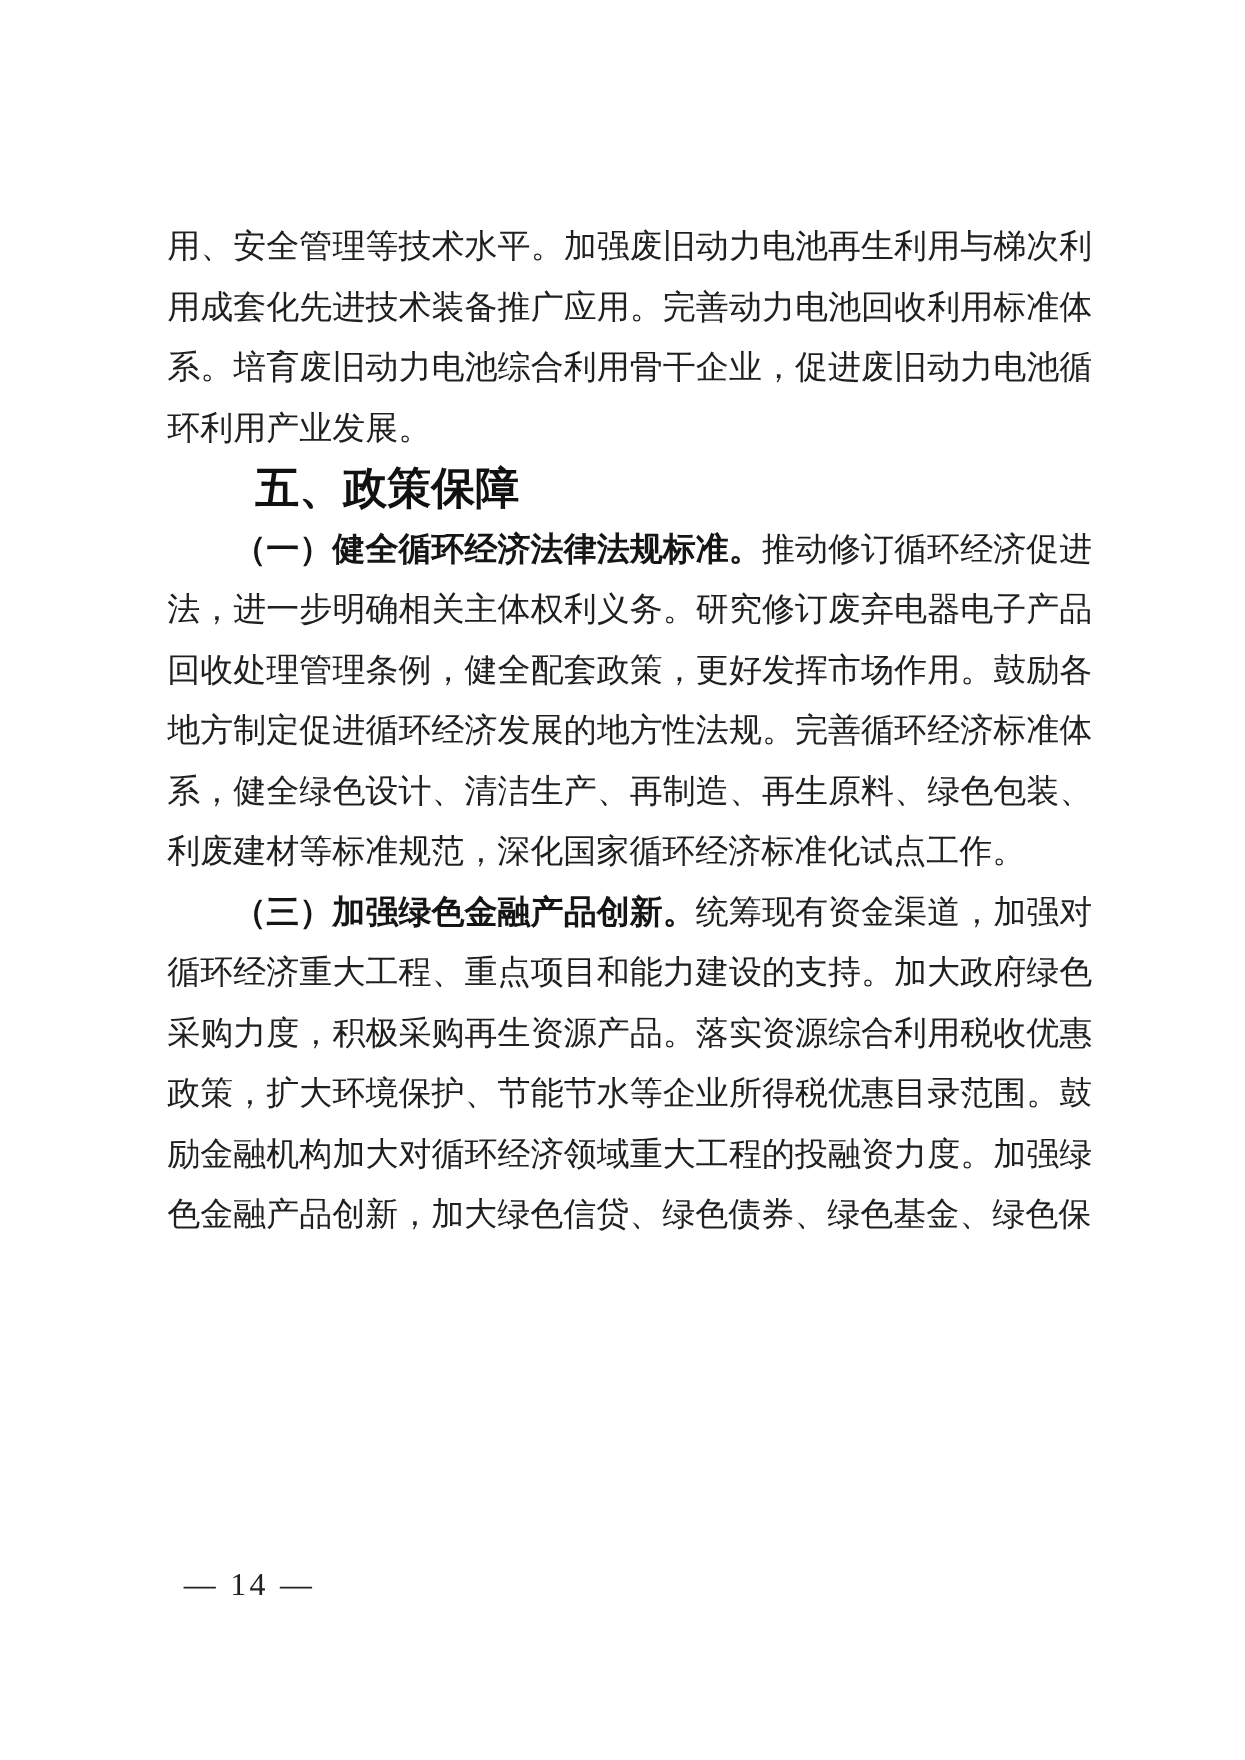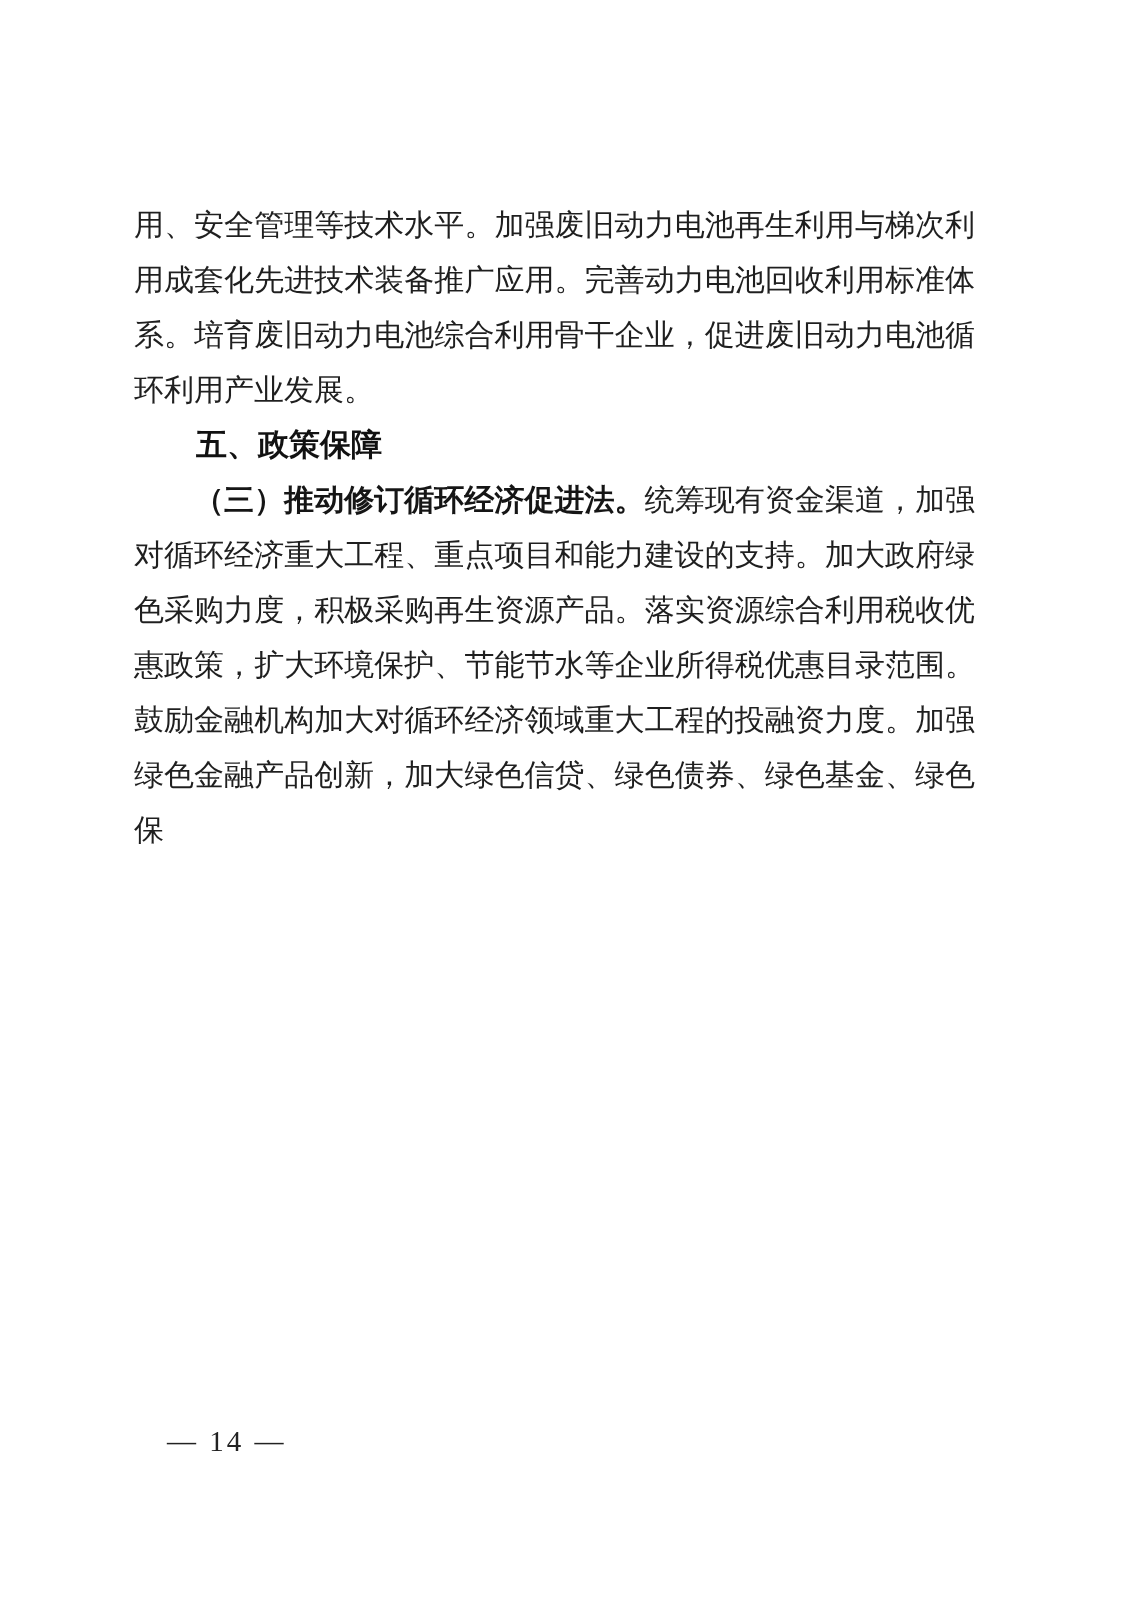--- a/index.html
+++ b/index.html
@@ -9,42 +9,42 @@
   }
   .page {
     position: relative;
     width: 1132px;
     height: 1600px;
     background: #ffffff;
     overflow: hidden;
   }
   .content {
     position: absolute;
-    left: 134px;
+    left: 152px;
     top: 197px;
     width: 841px;
   }
   .body-para {
     margin: 0;
     font-family: "Liberation Serif", "DejaVu Serif", serif;
     font-size: 30px;
     line-height: 55px;
     color: #1f1f1f;
     text-align: justify;
     text-justify: inter-character;
     text-indent: 2em;
   }
   .body-para.no-indent {
     text-indent: 0;
   }
   .section-heading {
     margin: 0;
     font-family: "Liberation Sans", "DejaVu Sans", sans-serif;
     font-weight: 700;
-    font-size: 31px;
+    font-size: 40px;
     line-height: 55px;
     color: #111111;
     text-indent: 2em;
   }
   .lead {
     font-weight: 700;
     color: #151515;
   }
   .page-number {
     position: absolute;
@@ -60,20 +60,21 @@
 </head>
 <body>
 
 <div class="page">
   <div class="content">
 
     <p class="body-para no-indent">用、安全管理等技术水平。加强废旧动力电池再生利用与梯次利用成套化先进技术装备推广应用。完善动力电池回收利用标准体系。培育废旧动力电池综合利用骨干企业，促进废旧动力电池循环利用产业发展。</p>
 
     <h2 class="section-heading">五、政策保障</h2>
 
+    <p class="body-para"><span class="lead">（一）健全循环经济法律法规标准。</span><span>推动修订循环经济促进法，进一步明确相关主体权利义务。研究修订废弃电器电子产品回收处理管理条例，健全配套政策，更好发挥市场作用。鼓励各地方制定促进循环经济发展的地方性法规。完善循环经济标准体系，健全绿色设计、清洁生产、再制造、再生原料、绿色包装、利废建材等标准规范，深化国家循环经济标准化试点工作。</span></p>
 
 
-    <p class="body-para"><span class="lead">（三）推动修订循环经济促进法。</span><span>统筹现有资金渠道，加强对循环经济重大工程、重点项目和能力建设的支持。加大政府绿色采购力度，积极采购再生资源产品。落实资源综合利用税收优惠政策，扩大环境保护、节能节水等企业所得税优惠目录范围。鼓励金融机构加大对循环经济领域重大工程的投融资力度。加强绿色金融产品创新，加大绿色信贷、绿色债券、绿色基金、绿色保</span></p>
+    <p class="body-para"><span class="lead">（三）加强绿色金融产品创新。</span><span>统筹现有资金渠道，加强对循环经济重大工程、重点项目和能力建设的支持。加大政府绿色采购力度，积极采购再生资源产品。落实资源综合利用税收优惠政策，扩大环境保护、节能节水等企业所得税优惠目录范围。鼓励金融机构加大对循环经济领域重大工程的投融资力度。加强绿色金融产品创新，加大绿色信贷、绿色债券、绿色基金、绿色保</span></p>
 
   </div>
 
   <div class="page-number">— 14 —</div>
 </div>
 
 </body></html>

